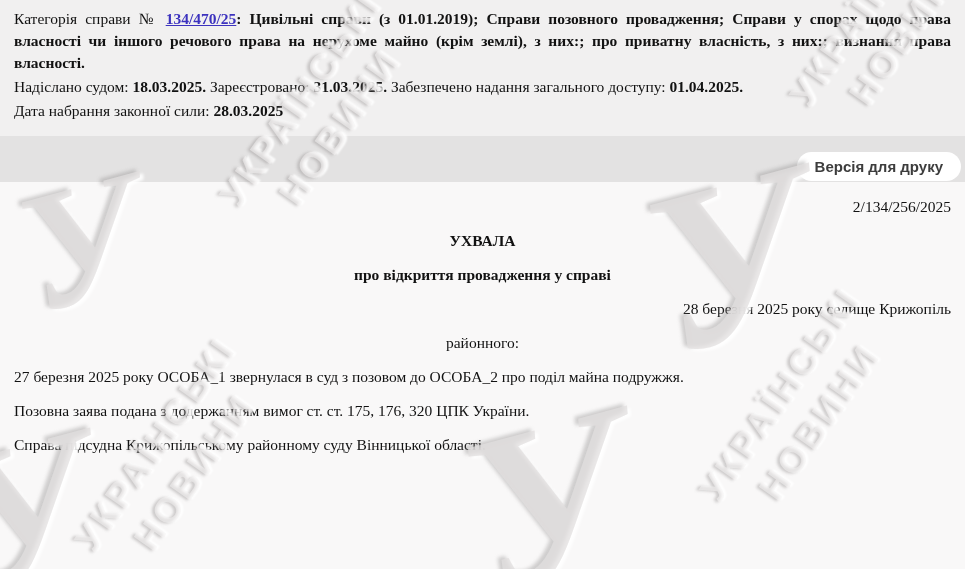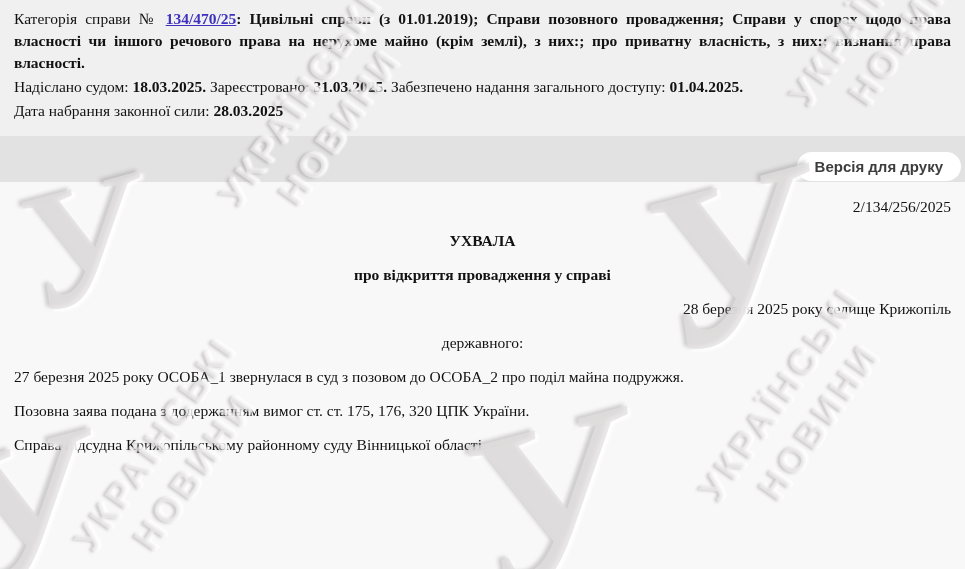--- a/index.html
+++ b/index.html
@@ -114,20 +114,20 @@
   <div class="band">
     <button class="print-btn">Версія для друку</button>
   </div>
 
   <main class="doc">
     <p class="doc-number">2/134/256/2025</p>
     <p class="doc-title">УХВАЛА</p>
     <p class="doc-subtitle">про відкриття провадження у справі</p>
     <div id="doc-paragraphs">
         <p class="doc-p align-left">28 березня 2025 року селище Крижопіль</p>
-        <p class="doc-p align-center">державного:</p>
+        <p class="doc-p align-center">районного:</p>
         <p class="doc-p align-justify">27 березня 2025 року ОСОБА_1 звернулася в суд з позовом до ОСОБА_2 про поділ майна подружжя.</p>
         <p class="doc-p align-justify">Позовна заява подана з додержанням вимог ст. ст. 175, 176, 320 ЦПК України.</p>
         <p class="doc-p align-justify">Справа підсудна Крижопільському районному суду Вінницької області.</p>
       </div>
   </main>
 
 </div>
 
 </body></html>

